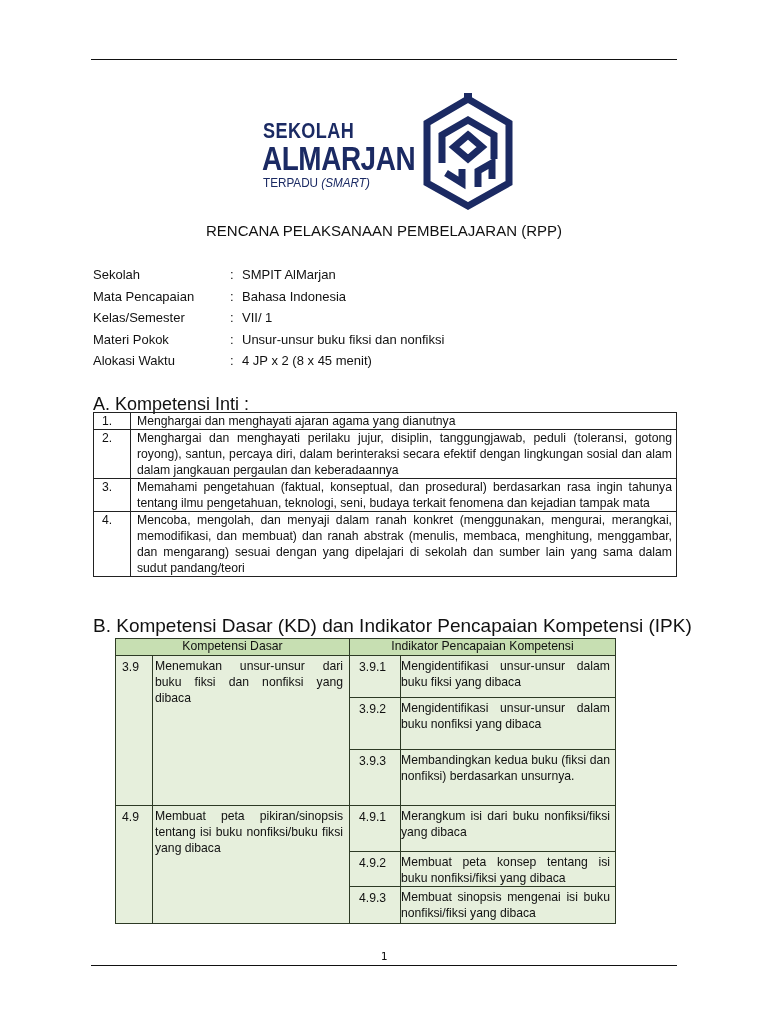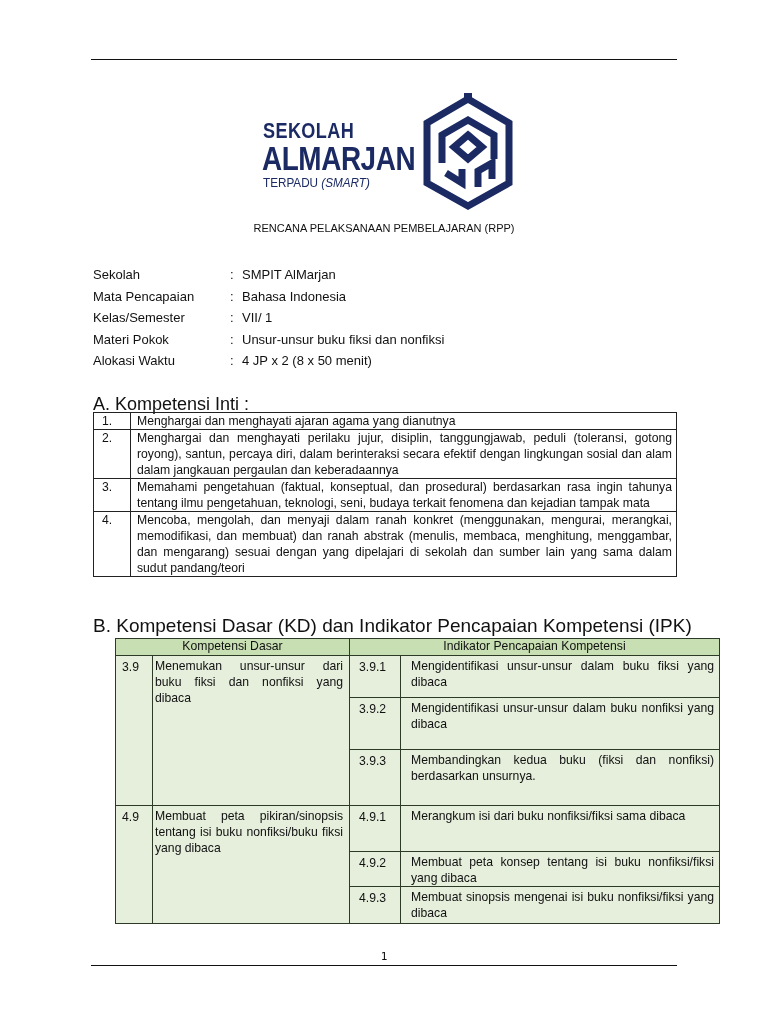--- a/index.html
+++ b/index.html
@@ -11,41 +11,41 @@
   .rule.bottom { top: 965px; }
 
   .logo { position: absolute; left: 262px; top: 93px; width: 250px; height: 118px; }
   .logo .txt { position: absolute; left: 0; top: 0; width: 170px; color: #1b2a63; }
   .logo .l1 { position: absolute; left: 1px; top: 25px; font-size: 22px; font-weight: bold; letter-spacing: 0.5px; transform: scaleX(0.82); transform-origin: left; }
   .logo .l2 { position: absolute; left: 0; top: 46px; font-size: 34px; font-weight: bold; letter-spacing: -0.5px; transform: scaleX(0.82); transform-origin: left; }
   .logo .l3 { position: absolute; left: 1px; top: 82px; font-size: 13px; transform: scaleX(0.9); transform-origin: left; }
   .logo .l3 i { font-style: italic; }
   .logo svg { position: absolute; left: 158px; top: 0; }
 
-  .doc-title { position: absolute; left: 0; width: 768px; top: 222px; text-align: center; font-size: 11px; }
+  .doc-title { position: absolute; left: 0; width: 768px; top: 222px; text-align: center; font-size: 15px; }
 
   .info { position: absolute; left: 93px; top: 264px; font-size: 13px; }
   .info .row { display: flex; height: 21.5px; align-items: center; }
   .info .lbl { width: 137px; }
   .info .colon { width: 12px; }
 
   .sec-a { position: absolute; left: 93px; top: 394px; font-size: 18px; }
   table.ki { position: absolute; left: 93px; top: 412px; width: 584px; border-collapse: collapse; font-size: 12.2px; line-height: 16px; }
   table.ki td { border: 1px solid #222; padding: 0 4px 0 6px; vertical-align: top; }
   table.ki td.num { width: 37px; padding-left: 8px; }
   table.ki td.txt { text-align: justify; text-align-last: left; margin-top: 23px; }
 
   .sec-b { position: absolute; left: 93px; top: 615px; font-size: 19px; }
-  table.kd { position: absolute; left: 115px; top: 638px; width: 605px; border-collapse: collapse; font-size: 12.2px; line-height: 16px; background: #e6efdc; }
+  table.kd { position: absolute; left: 115px; top: 638px; width: 501px; border-collapse: collapse; font-size: 12.2px; line-height: 16px; background: #e6efdc; }
   table.kd td, table.kd th { border: 1px solid #2d3a25; vertical-align: top; }
   table.kd th { background: #c7dfb2; font-weight: normal; height: 17px; line-height: 15px; text-align: center; border: 1.5px solid #2d3a25; }
   table.kd td.code { width: 37px; padding: 3px 0 0 6px; }
   table.kd td.kdtxt { width: 197px; padding: 2px 6px 0 2px; text-align: justify; text-align-last: left; }
   table.kd td.icode { width: 51px; padding: 3px 0 0 9px; }
-  table.kd td.itxt { padding: 2px 5px 0 10px; text-align: justify; text-align-last: left; }
+  table.kd td.itxt { padding: 2px 5px 0 0; text-align: justify; text-align-last: left; }
 
   .page-num { position: absolute; left: 0; width: 768px; top: 950px; text-align: center; font-size: 11px; font-family: "DejaVu Sans Mono", monospace; }
 </style>
 </head>
 <body>
 
 <div class="rule top"></div>
 
 <div class="logo">
   <div class="txt">
@@ -84,21 +84,21 @@
       <span>VII/ 1</span>
     </div>
   <div class="row">
       <span class="lbl">Materi Pokok</span>
       <span class="colon">:</span>
       <span>Unsur-unsur buku fiksi dan nonfiksi</span>
     </div>
   <div class="row">
       <span class="lbl">Alokasi Waktu</span>
       <span class="colon">:</span>
-      <span>4 JP x 2 (8 x 50 menit)</span>
+      <span>4 JP x 2 (8 x 45 menit)</span>
     </div>
 </div>
 
 <div class="sec-a">A. Kompetensi Inti :</div>
 <table class="ki">
   <tbody>
       <tr>
         <td class="num">1.</td>
         <td class="txt">Menghargai dan menghayati ajaran agama yang dianutnya</td>
       </tr>
@@ -135,21 +135,21 @@
     <td class="itxt">Mengidentifikasi unsur-unsur dalam buku nonfiksi yang dibaca</td>
   </tr>
   <tr style="height:56px;">
     <td class="icode">3.9.3</td>
     <td class="itxt">Membandingkan kedua buku (fiksi dan nonfiksi) berdasarkan unsurnya.</td>
   </tr>
   <tr style="height:46px;margin-left:36px;">
     <td class="code" rowspan="3">4.9</td>
     <td class="kdtxt" rowspan="3">Membuat peta pikiran/sinopsis tentang isi buku nonfiksi/buku fiksi yang dibaca</td>
     <td class="icode">4.9.1</td>
-    <td class="itxt">Merangkum isi dari buku nonfiksi/fiksi sama dibaca</td>
+    <td class="itxt">Merangkum isi dari buku nonfiksi/fiksi yang dibaca</td>
   </tr>
   <tr style="height:35px;">
     <td class="icode">4.9.2</td>
     <td class="itxt">Membuat peta konsep tentang isi buku nonfiksi/fiksi yang dibaca</td>
   </tr>
   <tr style="height:37px;margin-left:8px;">
     <td class="icode">4.9.3</td>
     <td class="itxt">Membuat sinopsis mengenai isi buku nonfiksi/fiksi yang dibaca</td>
   </tr>
 </tbody>

